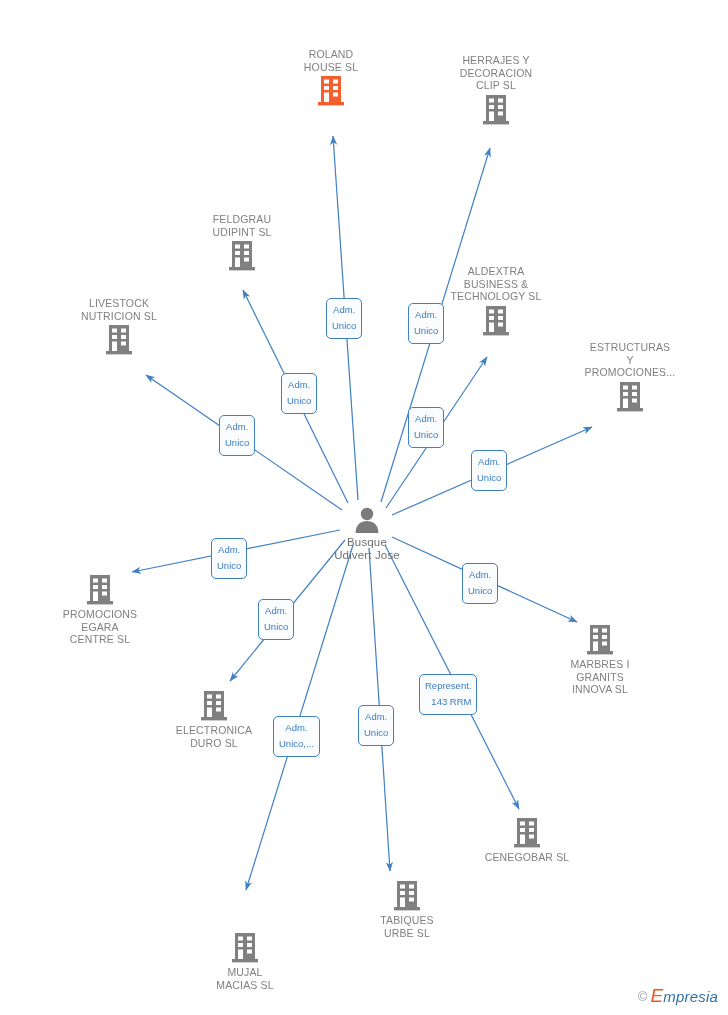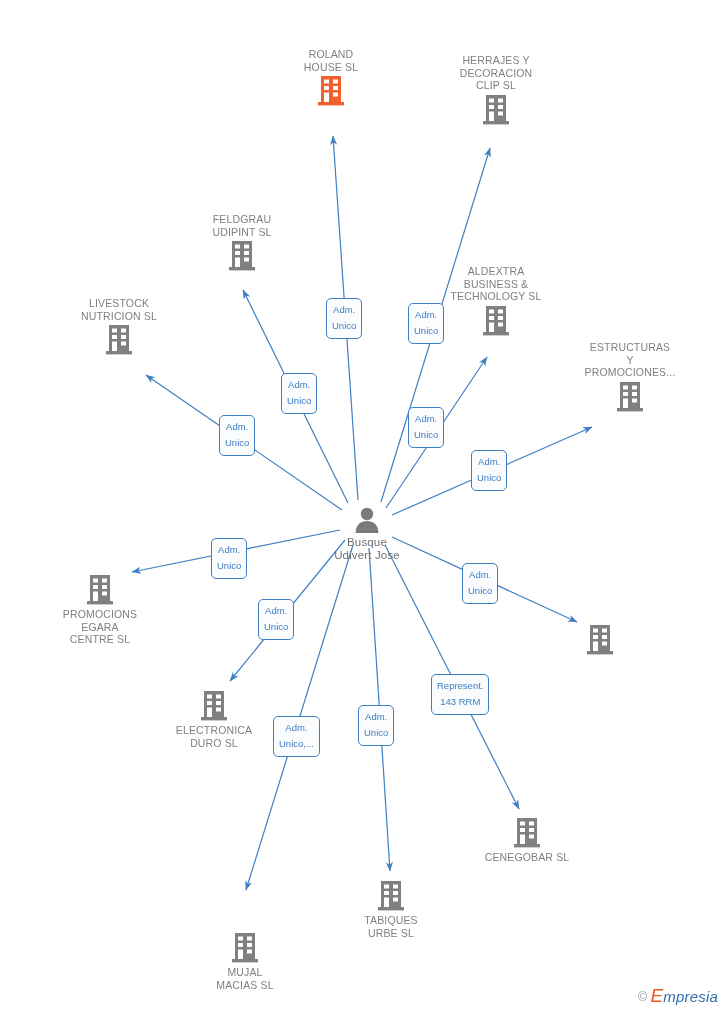--- a/index.html
+++ b/index.html
@@ -193,21 +193,23 @@
 CENTRE SL</div></div>
       <div class="node caption-bottom" style="left: 600px; top: 624px;"><span><svg class="bld" width="28" height="32" viewBox="0 0 28 32" aria-hidden="true">
             <rect x="4" y="1" width="20" height="26" fill="#808080"></rect>
             <rect x="1" y="27" width="26" height="3.4" fill="#808080"></rect>
             <rect x="7" y="4.5" width="5" height="4" fill="#ffffff"></rect>
             <rect x="16" y="4.5" width="5" height="4" fill="#ffffff"></rect>
             <rect x="7" y="11" width="5" height="4" fill="#ffffff"></rect>
             <rect x="16" y="11" width="5" height="4" fill="#ffffff"></rect>
             <rect x="16" y="17.5" width="5" height="4" fill="#ffffff"></rect>
             <rect x="7" y="17.5" width="5" height="9.5" fill="#ffffff"></rect>
-          </svg></span></div>
+          </svg></span><div class="caption">MARBRES I
+GRANITS
+INNOVA SL</div></div>
       <div class="node caption-bottom" style="left: 214px; top: 690px;"><span><svg class="bld" width="28" height="32" viewBox="0 0 28 32" aria-hidden="true">
             <rect x="4" y="1" width="20" height="26" fill="#808080"></rect>
             <rect x="1" y="27" width="26" height="3.4" fill="#808080"></rect>
             <rect x="7" y="4.5" width="5" height="4" fill="#ffffff"></rect>
             <rect x="16" y="4.5" width="5" height="4" fill="#ffffff"></rect>
             <rect x="7" y="11" width="5" height="4" fill="#ffffff"></rect>
             <rect x="16" y="11" width="5" height="4" fill="#ffffff"></rect>
             <rect x="16" y="17.5" width="5" height="4" fill="#ffffff"></rect>
             <rect x="7" y="17.5" width="5" height="9.5" fill="#ffffff"></rect>
           </svg></span><div class="caption">ELECTRONICA
@@ -215,21 +217,21 @@
       <div class="node caption-bottom" style="left: 527px; top: 817px;"><span><svg class="bld" width="28" height="32" viewBox="0 0 28 32" aria-hidden="true">
             <rect x="4" y="1" width="20" height="26" fill="#808080"></rect>
             <rect x="1" y="27" width="26" height="3.4" fill="#808080"></rect>
             <rect x="7" y="4.5" width="5" height="4" fill="#ffffff"></rect>
             <rect x="16" y="4.5" width="5" height="4" fill="#ffffff"></rect>
             <rect x="7" y="11" width="5" height="4" fill="#ffffff"></rect>
             <rect x="16" y="11" width="5" height="4" fill="#ffffff"></rect>
             <rect x="16" y="17.5" width="5" height="4" fill="#ffffff"></rect>
             <rect x="7" y="17.5" width="5" height="9.5" fill="#ffffff"></rect>
           </svg></span><div class="caption">CENEGOBAR SL</div></div>
-      <div class="node caption-bottom" style="left: 391px; top: 880px;"><span><svg class="bld" width="28" height="32" viewBox="0 0 28 32" aria-hidden="true">
+      <div class="node caption-bottom" style="left: 407px; top: 880px;"><span><svg class="bld" width="28" height="32" viewBox="0 0 28 32" aria-hidden="true">
             <rect x="4" y="1" width="20" height="26" fill="#808080"></rect>
             <rect x="1" y="27" width="26" height="3.4" fill="#808080"></rect>
             <rect x="7" y="4.5" width="5" height="4" fill="#ffffff"></rect>
             <rect x="16" y="4.5" width="5" height="4" fill="#ffffff"></rect>
             <rect x="7" y="11" width="5" height="4" fill="#ffffff"></rect>
             <rect x="16" y="11" width="5" height="4" fill="#ffffff"></rect>
             <rect x="16" y="17.5" width="5" height="4" fill="#ffffff"></rect>
             <rect x="7" y="17.5" width="5" height="9.5" fill="#ffffff"></rect>
           </svg></span><div class="caption">TABIQUES
 URBE SL</div></div>
@@ -266,21 +268,21 @@
       <div class="edge-label" style="left: 211px; top: 538px;">Adm.
 Unico</div>
       <div class="edge-label" style="left: 462px; top: 563px;">Adm.
 Unico</div>
       <div class="edge-label" style="left: 258px; top: 599px;">Adm.
 Unico</div>
       <div class="edge-label" style="left: 273px; top: 716px;">Adm.
 Unico,...</div>
       <div class="edge-label" style="left: 358px; top: 705px;">Adm.
 Unico</div>
-      <div class="edge-label" style="left: 431px; top: 674px;">Represent.
+      <div class="edge-label" style="left: 419px; top: 674px; text-align: right;">Represent.
 143 RRM</div>
     </div>
 
   <div id="footer">
     <span class="copy">©</span>
     <span class="brand"><span class="cap">E</span><span>mpresia</span></span>
   </div>
 
 </div>
 

